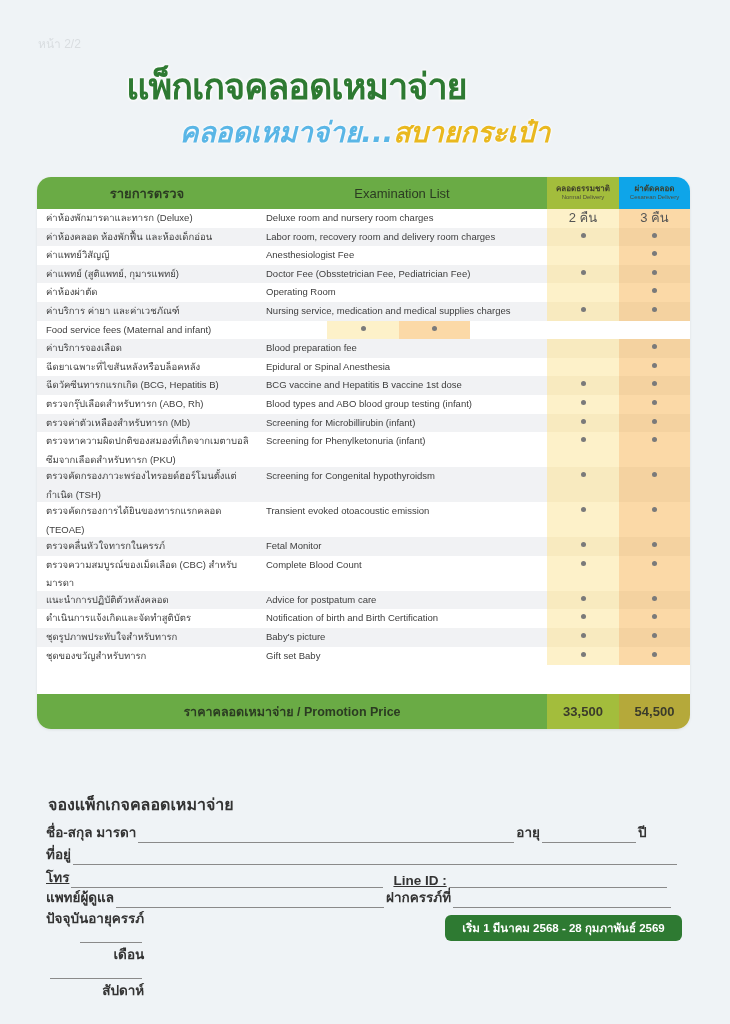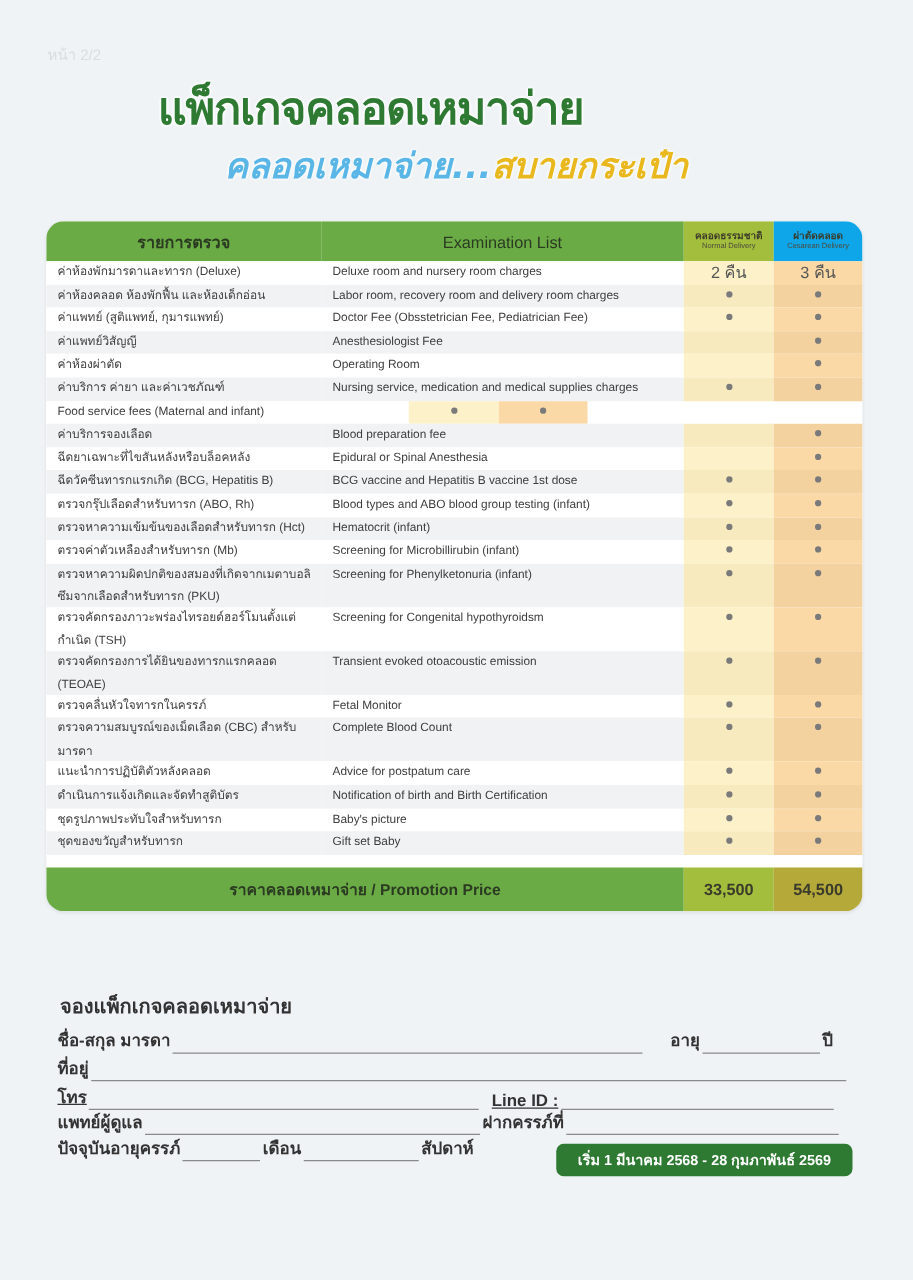--- a/index.html
+++ b/index.html
@@ -147,32 +147,32 @@
         <div class="c-n">2 คืน</div>
         <div class="c-c">3 คืน</div>
       </div>
       <div class="row">
         <div class="c-th">ค่าห้องคลอด ห้องพักฟื้น และห้องเด็กอ่อน</div>
         <div class="c-en">Labor room, recovery room and delivery room charges</div>
         <div class="c-n"><span class="dot"></span></div>
         <div class="c-c"><span class="dot"></span></div>
       </div>
       <div class="row">
-        <div class="c-th">ค่าแพทย์ (สูติแพทย์, กุมารแพทย์)</div>
-        <div class="c-en">Doctor Fee (Obsstetrician Fee, Pediatrician Fee)</div>
-        <div class="c-n"><span class="dot"></span></div>
-        <div class="c-c"><span class="dot"></span></div>
-      </div>
-      <div class="row">
         <div class="c-th">ค่าแพทย์วิสัญญี</div>
         <div class="c-en">Anesthesiologist Fee</div>
         <div class="c-n"></div>
         <div class="c-c"><span class="dot"></span></div>
       </div>
       <div class="row">
+        <div class="c-th">ค่าแพทย์ (สูติแพทย์, กุมารแพทย์)</div>
+        <div class="c-en">Doctor Fee (Obsstetrician Fee, Pediatrician Fee)</div>
+        <div class="c-n"><span class="dot"></span></div>
+        <div class="c-c"><span class="dot"></span></div>
+      </div>
+      <div class="row">
         <div class="c-th">ค่าห้องผ่าตัด</div>
         <div class="c-en">Operating Room</div>
         <div class="c-n"></div>
         <div class="c-c"><span class="dot"></span></div>
       </div>
       <div class="row">
         <div class="c-th">ค่าบริการ ค่ายา และค่าเวชภัณฑ์</div>
         <div class="c-en">Nursing service, medication and medical supplies charges</div>
         <div class="c-n"><span class="dot"></span></div>
         <div class="c-c"><span class="dot"></span></div>
@@ -196,26 +196,20 @@
       </div>
       <div class="row">
         <div class="c-th">ฉีดวัคซีนทารกแรกเกิด (BCG, Hepatitis B)</div>
         <div class="c-en">BCG vaccine and Hepatitis B vaccine 1st dose</div>
         <div class="c-n"><span class="dot"></span></div>
         <div class="c-c"><span class="dot"></span></div>
       </div>
       <div class="row">
         <div class="c-th">ตรวจกรุ๊ปเลือดสำหรับทารก (ABO, Rh)</div>
         <div class="c-en">Blood types and ABO blood group testing (infant)</div>
-        <div class="c-n"><span class="dot"></span></div>
-        <div class="c-c"><span class="dot"></span></div>
-      </div>
-      <div class="row">
-        <div class="c-th">ตรวจหาความเข้มข้นของเลือดสำหรับทารก (Hct)</div>
-        <div class="c-en">Hematocrit (infant)</div>
         <div class="c-n"><span class="dot"></span></div>
         <div class="c-c"><span class="dot"></span></div>
       </div>
       <div class="row">
         <div class="c-th">ตรวจค่าตัวเหลืองสำหรับทารก (Mb)</div>
         <div class="c-en">Screening for Microbillirubin (infant)</div>
         <div class="c-n"><span class="dot"></span></div>
         <div class="c-c"><span class="dot"></span></div>
       </div>
       <div class="row tall">
@@ -278,41 +272,41 @@
     <div class="tf-n">33,500</div>
     <div class="tf-c">54,500</div>
   </div>
 </div>
 
 <div class="form-title">จองแพ็กเกจคลอดเหมาจ่าย</div>
 
 <div class="form-line" style="top:821px;">
   <span>ชื่อ-สกุล มารดา</span>
   <span class="blank" style="width:376px;"></span>
-  <span style="margin-left:20px;">อายุ</span>
+  <span style="margin-left:0;">อายุ</span>
   <span class="blank" style="width:94px;"></span>
   <span>ปี</span>
 </div>
 <div class="form-line" style="top:843px;">
   <span>ที่อยู่</span>
   <span class="blank" style="width:604px;"></span>
 </div>
 <div class="form-line" style="top:866px;text-decoration:underline;">
   <span>โทร</span>
   <span class="blank" style="width:312px;"></span>
   <span style="margin-left:8px;">Line ID :</span>
   <span class="blank" style="width:218px;"></span>
 </div>
 <div class="form-line" style="top:886px;">
   <span>แพทย์ผู้ดูแล</span>
   <span class="blank" style="width:268px;"></span>
   <span>ฝากครรภ์ที่</span>
   <span class="blank" style="width:218px;"></span>
 </div>
-<div class="form-line" style="top:907px;">
+<div class="form-line" style="top:907px;flex-direction:column;">
   <span>ปัจจุบันอายุครรภ์</span>
   <span class="blank" style="width:62px;"></span>
   <span>เดือน</span>
   <span class="blank" style="width:92px;"></span>
   <span>สัปดาห์</span>
 </div>
 
 <div class="promo-badge">เริ่ม 1 มีนาคม 2568 - 28 กุมภาพันธ์ 2569</div>
 
 </body></html>

